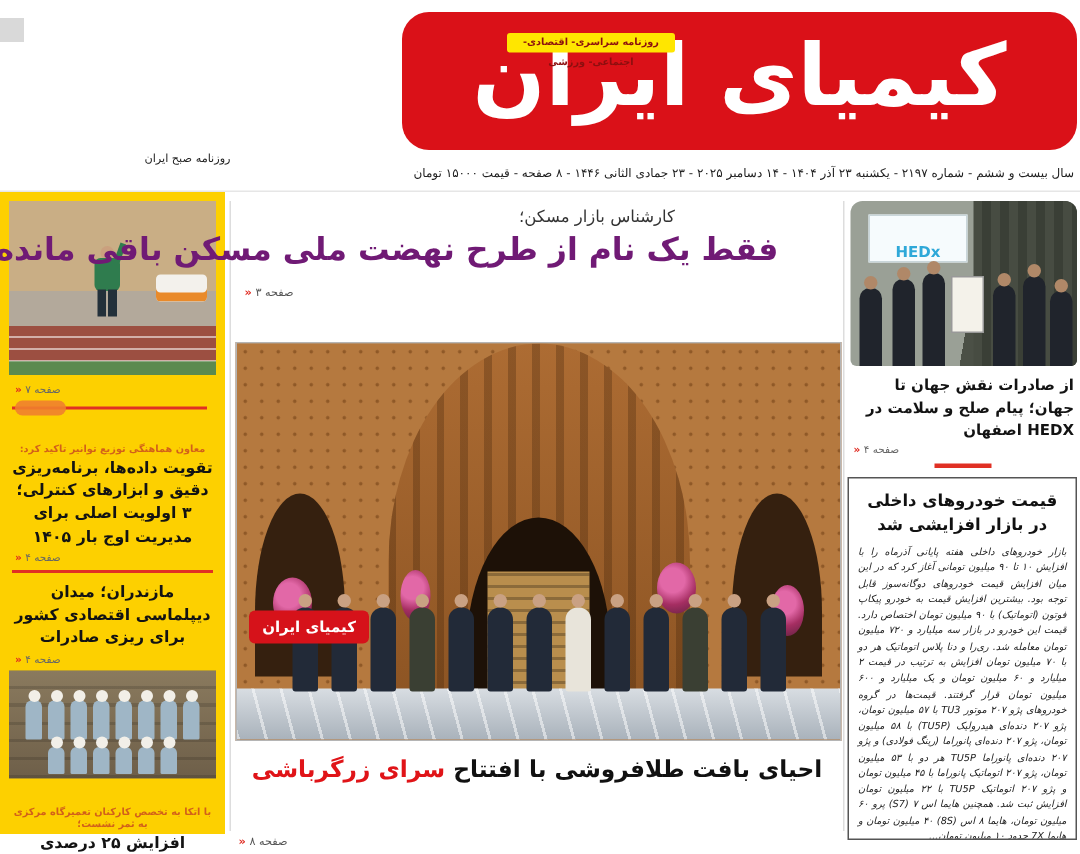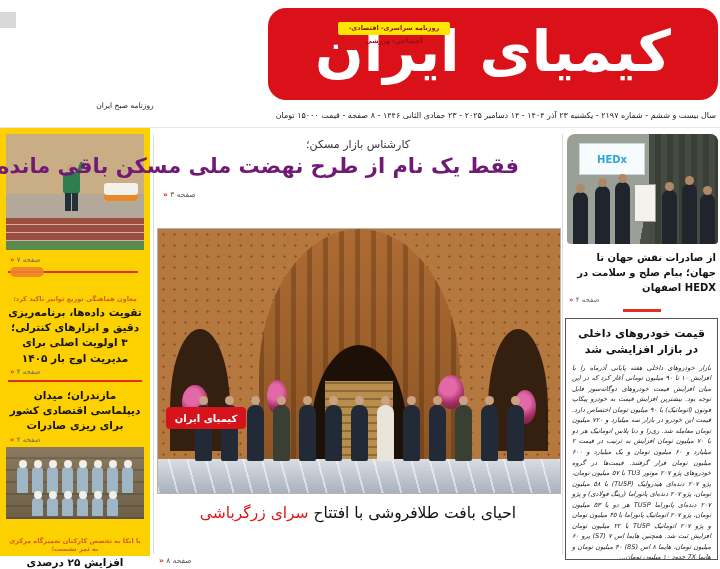--- a/index.html
+++ b/index.html
@@ -66,21 +66,21 @@
   .workers .crates{position:absolute;inset:0;
     background:repeating-linear-gradient(0deg,rgba(0,0,0,.14) 0 2px,transparent 2px 12px);}
   .wrow{position:absolute;left:0;width:100%;display:flex;justify-content:center;gap:4px;}
   .wrow.back{bottom:26px;}
   .wrow.front{bottom:3px;}
   .wfig{position:relative;width:11px;height:26px;background:#9fb6c6;border-radius:4px 4px 1px 1px;}
   .wfig.k{height:18px;}
   .wfig::before{content:"";position:absolute;top:-7px;left:2px;width:8px;height:8px;border-radius:50%;background:#f2efe8;}
 
   
-  .lead-kicker{position:absolute;left:155px;top:138px;width:406px;text-align:center;font-size:11px;color:#333;}
+  .lead-kicker{position:absolute;left:155px;top:138px;width:406px;text-align:center;font-size:11px;color:#333;padding-left:40px;}
   .lead-headline{position:absolute;left:155px;top:154px;width:364px;text-align:center;font-size:21px;
     font-weight:bold;color:#701a75;white-space:nowrap;letter-spacing:-0.5px;}
   .lead-ref{position:absolute;left:163px;top:190px;width:100px;font-size:7.5px;color:#555;text-align:left;}
 
   .main-photo{position:absolute;left:157px;top:228px;width:402px;height:264px;border:1px solid #b5b5b5;
     overflow:hidden;background:#b5793f;}
   .bricks{position:absolute;inset:0;background-color:#b5793f;
     background-image:radial-gradient(rgba(112,62,20,.55) 16%,rgba(0,0,0,0) 17%);background-size:11px 11px;}
   .arch-main{position:absolute;left:25%;top:0;width:50%;height:92%;
     background:linear-gradient(180deg,#ad6c33,#8c5423);border-radius:50% 50% 0 0/60% 60% 0 0;
@@ -108,32 +108,32 @@
   .crowd{position:absolute;left:0;bottom:12%;width:100%;display:flex;justify-content:center;
     align-items:flex-end;gap:9px;}
   .fig{position:relative;width:17px;height:56px;background:#222a38;border-radius:8px 8px 2px 2px;}
   .fig::before{content:"";position:absolute;top:-9px;left:4px;width:9px;height:9px;border-radius:50%;background:#c9a183;}
   .fig.w{background:#e8e4da;}
   .fig.g{background:#3a3f33;}
   .watermark{position:absolute;left:8px;bottom:64px;width:80px;height:22px;background:#d6121a;
     border-radius:4px;color:#fff;font-weight:bold;font-size:10px;display:flex;align-items:center;
     justify-content:center;}
   .caption{position:absolute;left:155px;top:504px;width:406px;text-align:center;font-size:15.5px;
-    font-weight:normal;color:#111;}
+    font-weight:bold;color:#111;}
   .caption .red{color:#e01418;}
   .caption-ref{position:absolute;left:159px;top:556px;width:90px;font-size:7.5px;color:#555;text-align:left;}
 
   
   .rcol{position:absolute;right:2px;top:134px;width:153px;}
   .hedx-photo{position:relative;width:151px;height:110px;border-radius:8px 8px 4px 4px;overflow:hidden;
     background:linear-gradient(100deg,#9aa096 0 54%,#4b5046 54%);}
   .hedx-photo .curtain{position:absolute;right:0;top:0;width:46%;height:100%;
     background:repeating-linear-gradient(90deg,#474c42 0 6px,#3a3f36 6px 12px);}
   .hedx-screen{position:absolute;left:12px;top:9px;width:64px;height:30px;background:#f6fbfd;
-    border:1px solid #c9d6da;display:flex;align-items:center;justify-content:center;}
+    border:1px solid #c9d6da;display:flex;align-items:flex-end;justify-content:center;}
   .hedx-screen .lbl{color:#2fa8d8;font-weight:bold;font-size:10px;letter-spacing:0;}
   .hfig{position:absolute;bottom:0;width:15px;background:#20242c;border-radius:7px 7px 0 0;}
   .hfig::before{content:"";position:absolute;top:-8px;left:3px;width:9px;height:9px;border-radius:50%;background:#b08868;}
   .poster{position:absolute;left:67px;top:50px;width:20px;height:36px;background:#f4f2ea;border:1px solid #999;}
   .hedx-title{font-size:10px;font-weight:bold;color:#131313;text-align:right;line-height:1.5;margin:6px 2px 1px;}
   .hedx-ref{font-size:7px;color:#666;text-align:left;margin:0 4px;}
   .mini-rule{width:38px;height:3px;background:#e03024;margin:5px auto 6px;}
   .car-box{box-sizing:border-box;width:153px;height:242px;border:1px solid #555;padding:7px 6px 5px;
     background:#fff;overflow:hidden;}
   .car-title{font-size:11px;font-weight:bold;text-align:center;line-height:1.45;color:#111;margin-bottom:5px;}

